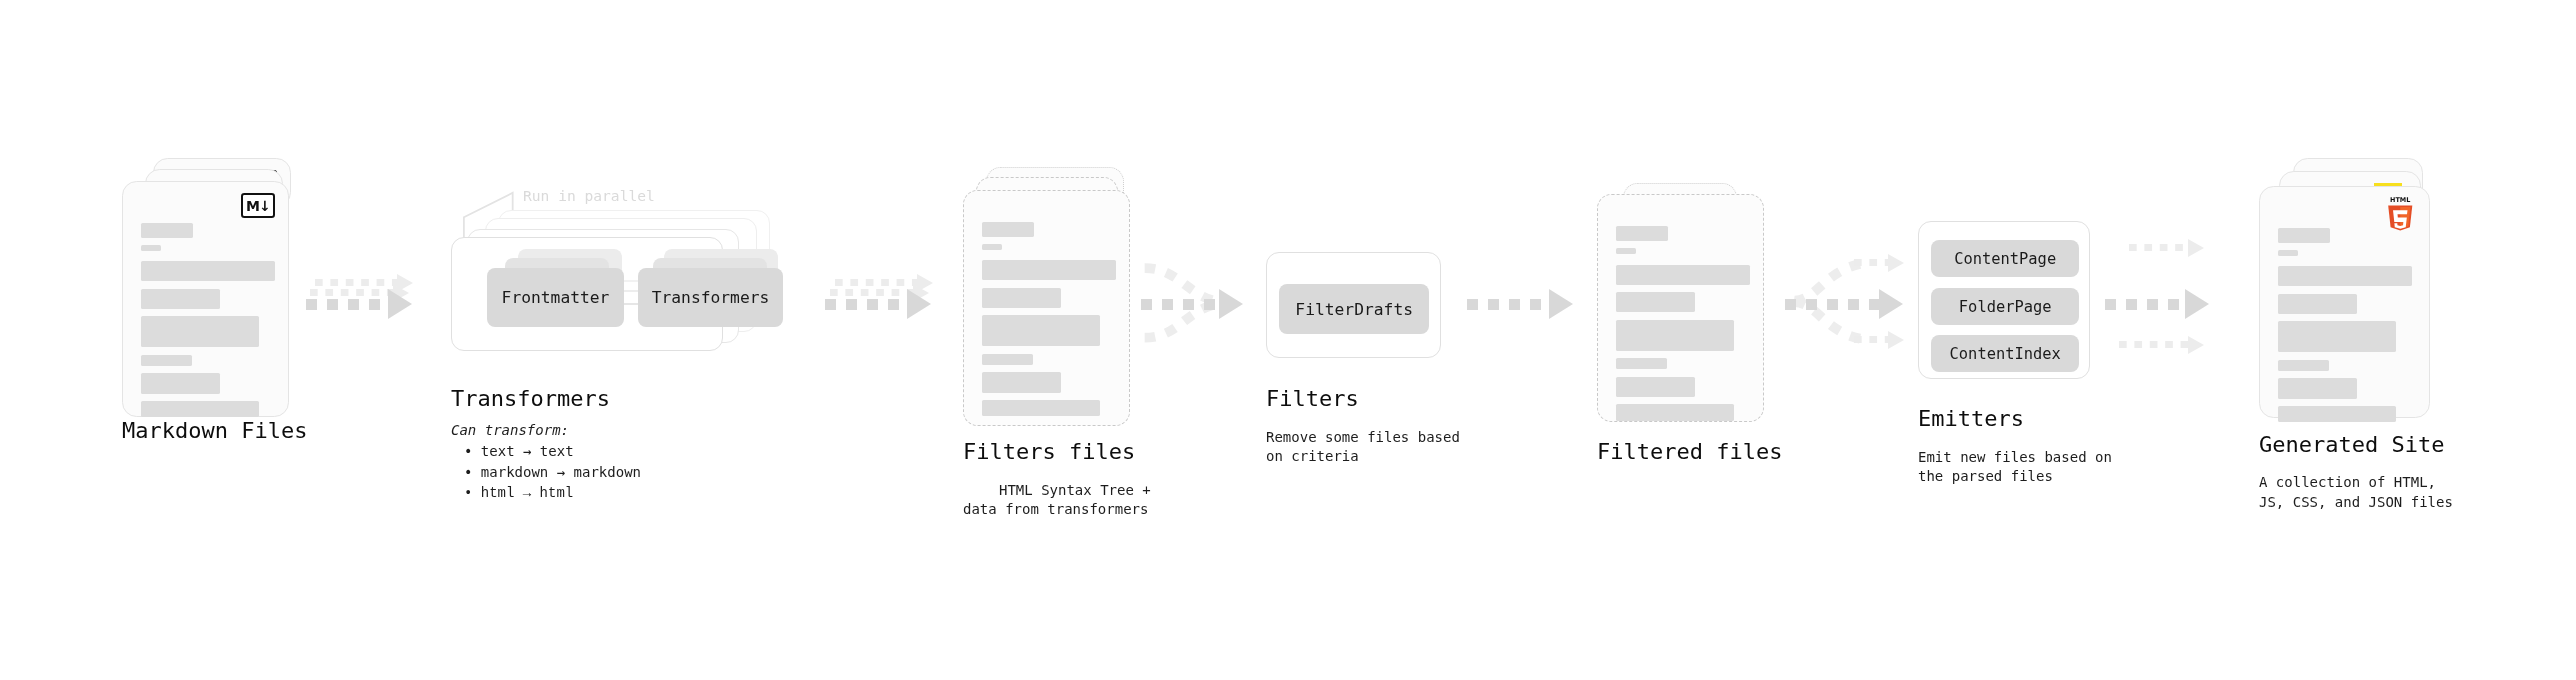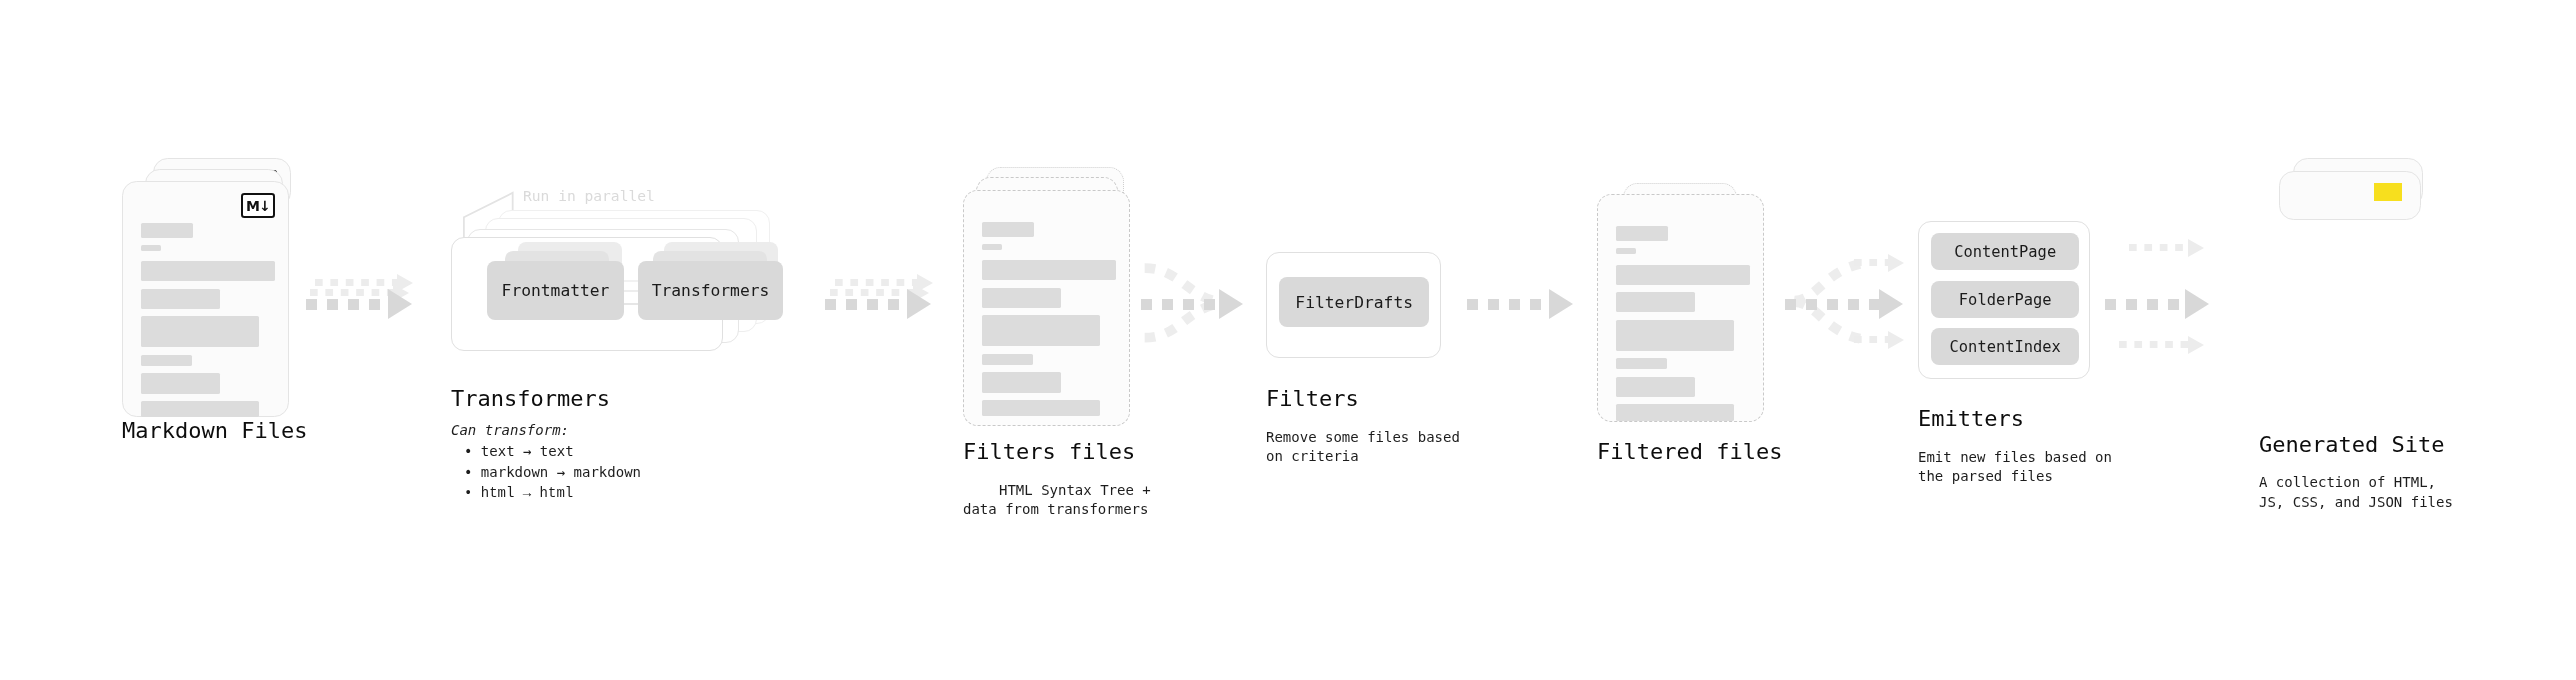--- a/index.html
+++ b/index.html
@@ -43,21 +43,21 @@
 
   
   .group{
     position:absolute;box-sizing:border-box;
     border:1.6px solid #e0e0e0;border-radius:13px;background:#ffffff;
   }
   .chip{
     position:absolute;box-sizing:border-box;
     background:#d9d9d9;border-radius:8.1px;
     display:flex;align-items:center;justify-content:center;
-    font-size:16.3px;color:#1b1b1b;white-space:nowrap;
+    font-size:16.3px;color:#1b1b1b;white-space:nowrap;margin-top:7px;
   }
   .chip.ghost1{background:#e3e3e3;}
   .chip.ghost2{background:#ececec;}
 
   
   .title{
     position:absolute;font-size:22px;color:#0d0d0d;white-space:nowrap;
     letter-spacing:0px;
   }
   .subtitle{
@@ -328,20 +328,40 @@
             <rect x="0" y="11" width="30" height="5" fill="#2965f1"></rect>
             <text x="15" y="9" text-anchor="middle" font-family="DejaVu Sans, sans-serif" font-size="8" font-weight="bold" fill="#111">CSS</text>
           </svg>
         </div>
       </div>
 
       <div class="doc" style="left:19.5px;top:13px;width:142px;height:49px;">
         <div class="badge badge-js"></div>
       </div>
 
+      <div class="doc" style="left:0px;top:28px;width:171px;height:232px;">
+        <div class="badge badge-html5">
+          <svg width="32.5" height="37" viewBox="0 0 40 46">
+            <text x="20" y="9" text-anchor="middle" font-family="DejaVu Sans, sans-serif" font-size="8" font-weight="bold" fill="#111">HTML</text>
+            <path d="M5 13 L8 40 L20 44 L32 40 L35 13 Z" fill="#e44d26"></path>
+            <path d="M20 15 L20 42 L30 38.8 L32.6 15 Z" fill="#f16529"></path>
+            <path d="M11 19 h18 l-.6 5 H16.6 l.4 4 h11.2 l-1.4 12 L20 42 l-6.8-2 -.5-5 h3.6 l.25 2.6 L20 38.6 l3.5-1 .35-4.1 H12.6 Z" fill="#fff"></path>
+          </svg>
+        </div>
+        <div class="doc-body" style="top:41px;">
+          <div class="bar" style="width:52px;height:14.6px;"></div>
+          <div class="bar" style="width:19.5px;height:5.7px;margin-bottom:10.6px;"></div>
+          <div class="bar" style="width:134px;height:20.3px;"></div>
+          <div class="bar" style="width:79px;height:20.3px;"></div>
+          <div class="bar" style="width:118px;height:31px;"></div>
+          <div class="bar" style="width:51px;height:11.4px;"></div>
+          <div class="bar" style="width:79px;height:20.3px;"></div>
+          <div class="bar" style="width:118px;height:16.3px;"></div>
+        </div>
+      </div>
     </div>
     <div class="title" style="left:0px;top:274px;">Generated Site</div>
     <div class="subtitle" style="left:0px;top:314px;">A collection of HTML,</div>
     <div class="subtitle" style="left:0px;top:334px;">JS, CSS, and JSON files</div>
   </div>
 
 </div>
 
 
 </body></html>

